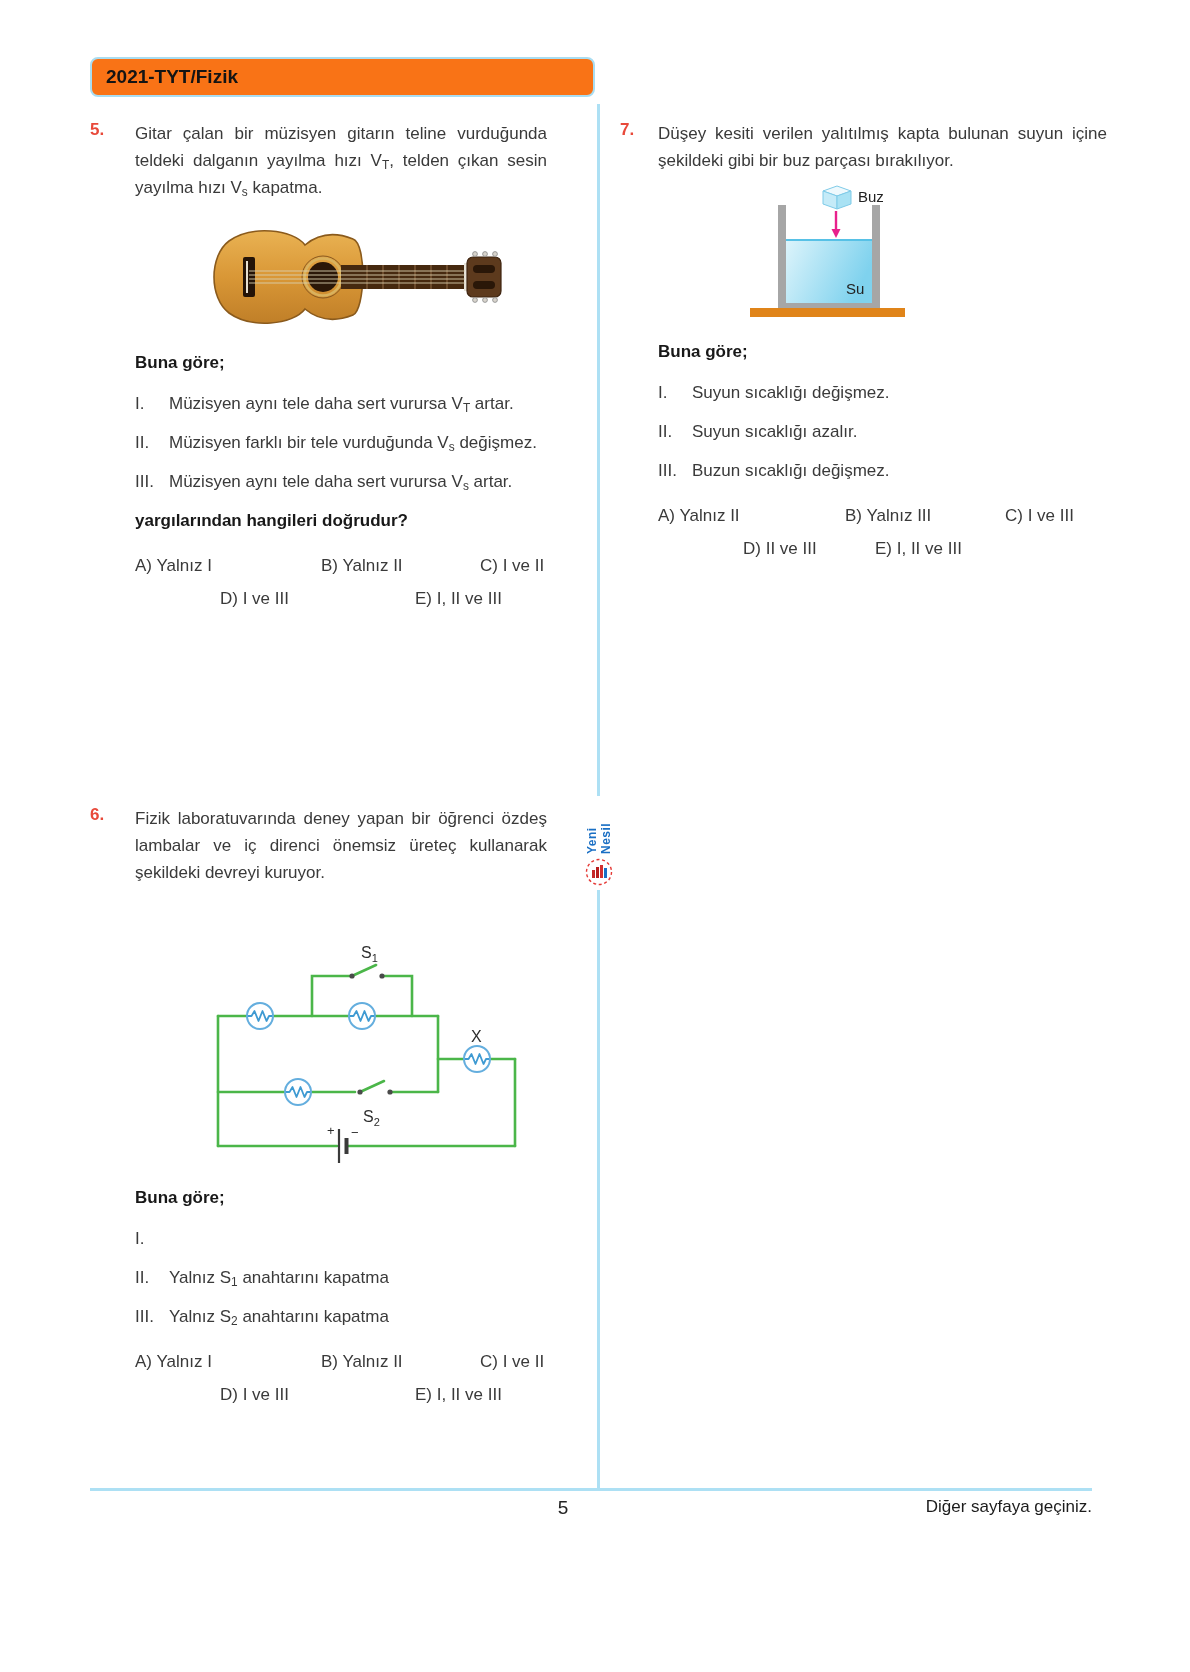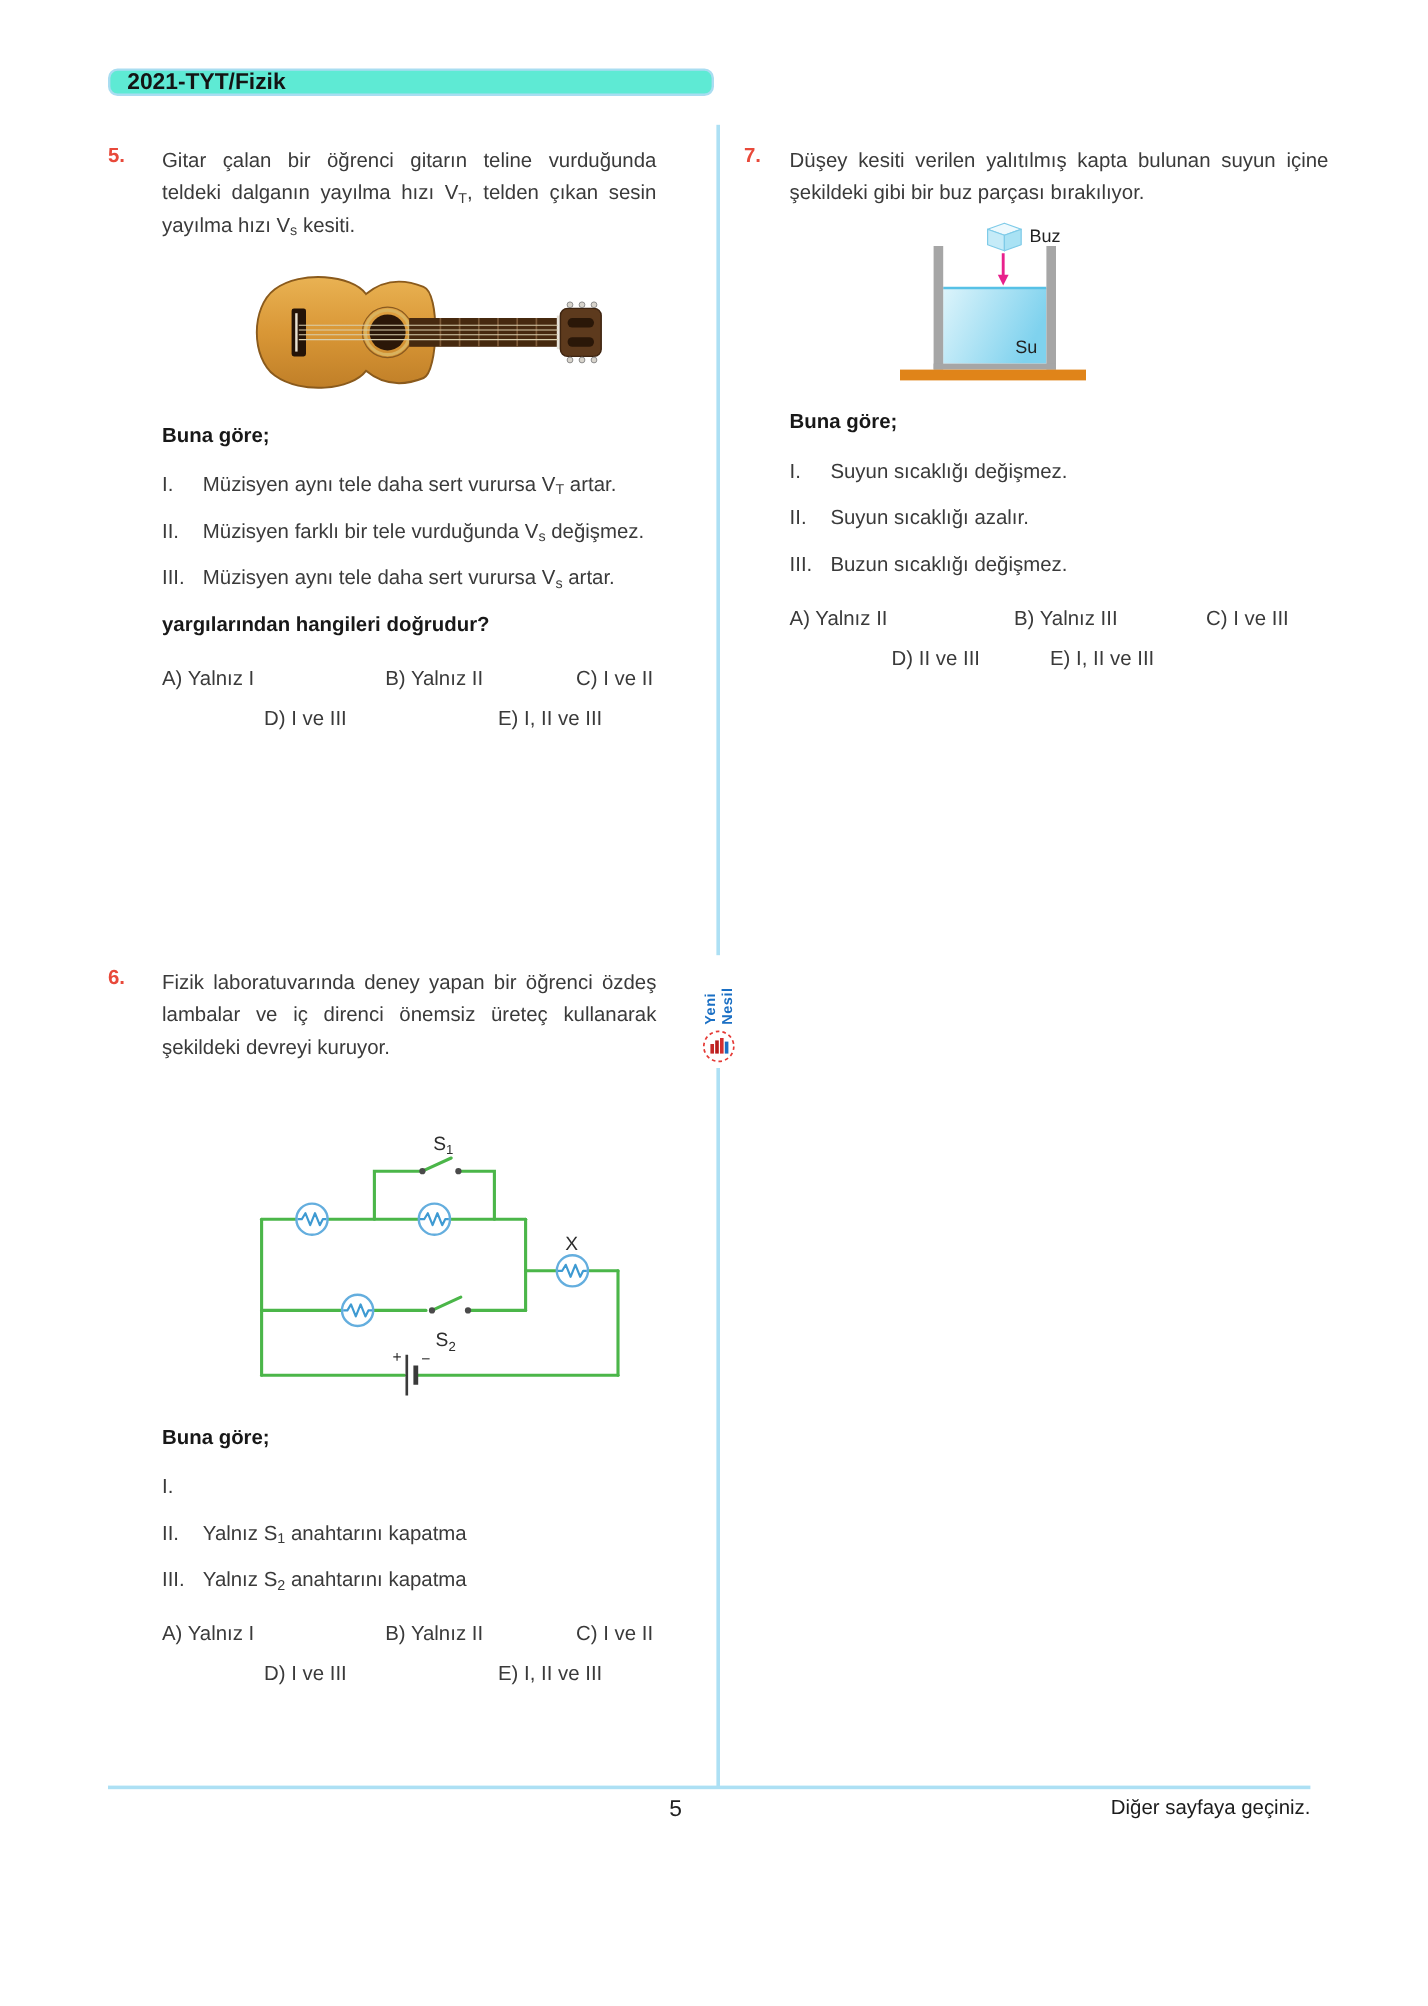--- a/index.html
+++ b/index.html
@@ -1,21 +1,21 @@
 <!DOCTYPE html>
 <html><head>
 <meta charset="utf-8">
 <style>
   * { margin:0; padding:0; box-sizing:border-box; }
   body { background:#ffffff; font-family:"Liberation Sans", sans-serif; }
   .page { position:relative; width:1190px; height:1672px; background:#fff; color:#3a3a3a; overflow:hidden; }
 
   
-  .hbox { position:absolute; top:57px; height:23px; border:2px solid #a9ddf1; border-radius:8px;
-          background:#5eead4; display:flex; align-items:center; font-weight:bold; font-size:19px; color:#141414; }
+  .hbox { position:absolute; top:57px; height:40px; border:2px solid #a9ddf1; border-radius:8px;
+          background:#f97316; display:flex; align-items:center; font-weight:bold; font-size:19px; color:#141414; }
   .hbox-left  { left:90px;  width:505px; padding:0 14px; }
   .hbox-right { left:615px; width:477px; padding:0 14px; justify-content:flex-end; }
 
   
   .divider { position:absolute; left:597px; width:3px; background:#ade0f4; }
   .div-top { top:104px; height:692px; }
   .div-bottom { top:890px; height:599px; }
   .brand { position:absolute; left:586px; top:798px; width:26px; display:flex; flex-direction:column; align-items:center; }
   .brand-text { writing-mode:vertical-rl; transform:rotate(180deg); font-size:12px; font-weight:bold;
                 color:#1a6fc4; letter-spacing:0.5px; height:56px; }
@@ -64,21 +64,21 @@
       <rect x="7" y="12" width="3" height="8" fill="#c62828"></rect>
       <rect x="11" y="9" width="3" height="11" fill="#b71c1c"></rect>
       <rect x="15" y="7" width="3" height="13" fill="#d32f2f"></rect>
       <rect x="19" y="10" width="3" height="10" fill="#1a6fc4"></rect>
     </svg>
   </div>
 
   <div class="question q-left" style="top:120px;">
     <div class="q-head">
       <span class="q-num">5.</span>
-      <div class="q-text"><span>Gitar çalan bir öğrenci gitarın teline vurduğunda teldeki dalganın yayılma hızı V</span><sub>T</sub><span>, telden çıkan sesin yayılma hızı V</span><sub>s</sub><span> kesiti.</span></div>
+      <div class="q-text"><span>Gitar çalan bir müzisyen gitarın teline vurduğunda teldeki dalganın yayılma hızı V</span><sub>T</sub><span>, telden çıkan sesin yayılma hızı V</span><sub>s</sub><span> kapatma.</span></div>
     </div>
 
     <svg class="figure" width="300" height="112" viewBox="0 0 300 112" style="margin:20px 0 0 115px;">
       <defs>
         <linearGradient id="gbody" x1="0" y1="0" x2="0" y2="1">
           <stop offset="0" stop-color="#e9b253"></stop>
             <stop offset="0.5" stop-color="#d99736"></stop>
             <stop offset="1" stop-color="#c07f28"></stop>
         </linearGradient>
       </defs>

